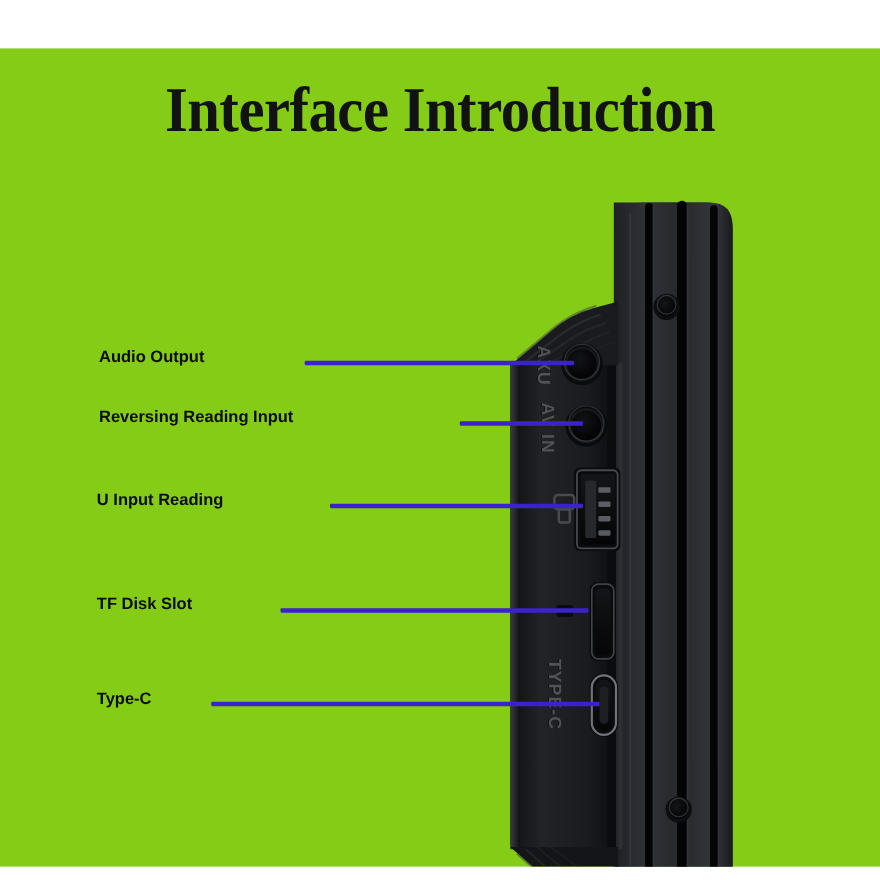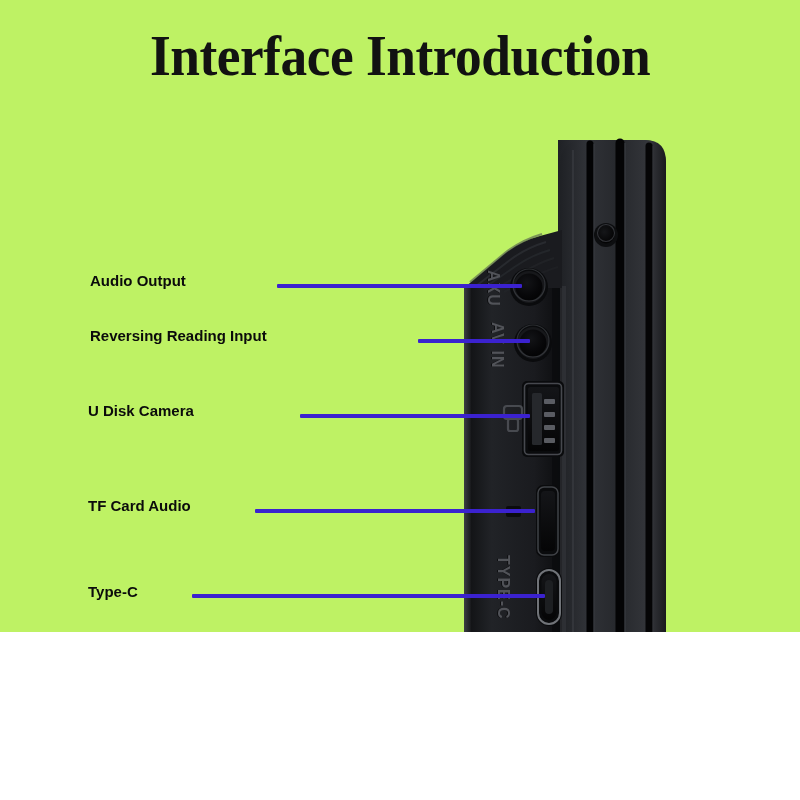--- a/index.html
+++ b/index.html
@@ -4,24 +4,25 @@
 <title>Interface Introduction</title>
 <style>
   html, body {
     margin: 0;
     padding: 0;
     background: #ffffff;
   }
   #page {
     position: relative;
     width: 800px;
-    height: 632px;
-    background: #bef264;
+    height: 744px;
+    background: #84cc16;
     overflow: hidden;
     font-family: "Liberation Sans", sans-serif;
+    margin-top: 44px;
   }
 
   
   #page-title {
     position: absolute;
     left: 0;
     top: 22px;
     width: 800px;
     text-align: center;
     font-family: "Liberation Serif", serif;
@@ -270,22 +271,22 @@
     <div class="engrave" style="left:66px; top:212px; font-size:16px; transform:rotate(90deg);">AV IN</div>
     <div class="engrave" style="left:72px; top:445px; font-size:16px; transform:rotate(90deg);">TYPE-C</div>
   </div>
 
   <div class="callout-label" style="left:90px; top:273px;">Audio Output</div>
   <div class="leader-line" style="left:277px; top:284px; width:245px;"></div>
 
   <div class="callout-label" style="left:90px; top:328px;">Reversing Reading Input</div>
   <div class="leader-line" style="left:418px; top:339px; width:112px;"></div>
 
-  <div class="callout-label" style="left:88px; top:403px;">U Disk Camera</div>
+  <div class="callout-label" style="left:88px; top:403px;">U Input Reading</div>
   <div class="leader-line" style="left:300px; top:414px; width:230px;"></div>
 
-  <div class="callout-label" style="left:88px; top:498px;">TF Card Audio</div>
+  <div class="callout-label" style="left:88px; top:498px;">TF Disk Slot</div>
   <div class="leader-line" style="left:255px; top:509px; width:280px;"></div>
 
   <div class="callout-label" style="left:88px; top:584px;">Type-C</div>
   <div class="leader-line" style="left:192px; top:594px; width:353px;"></div>
 
 </div>
 
 </body></html>

